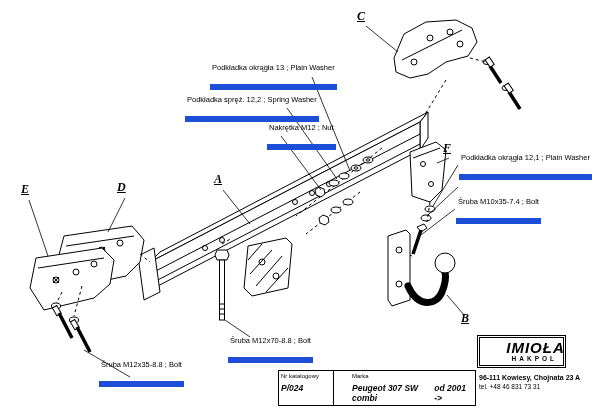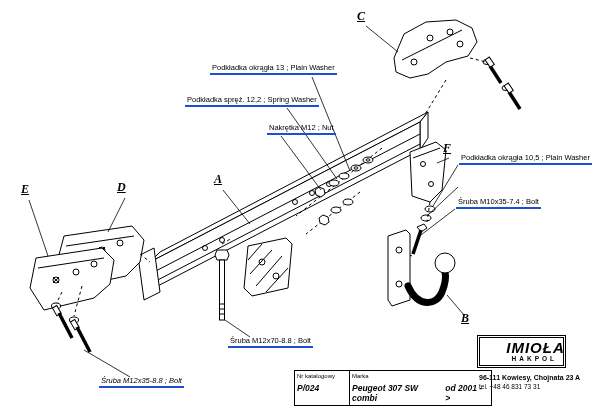--- a/index.html
+++ b/index.html
@@ -3,29 +3,29 @@
 <meta charset="utf-8">
 <style>
   html,body{margin:0;padding:0;background:#fff;}
   .page{
     position:relative;width:600px;height:408px;background:#ffffff;
     font-family:"Liberation Sans",sans-serif;color:#000;overflow:hidden;
   }
   .page svg{position:absolute;left:0;top:0;}
   .callout{
     position:absolute;font-size:7.5px;line-height:9px;white-space:nowrap;
-    border-bottom:2px solid #1d4ed8;padding:0 2px 1px 2px;background:transparent;
+    border-bottom:6px solid #1d4ed8;padding:0 2px 12px 2px;background:transparent;
   }
   .part-letter{
     position:absolute;font-family:"Liberation Serif",serif;font-style:italic;
     font-weight:bold;font-size:12px;line-height:12px;text-decoration:underline;
   }
   .catalog-table{
-    position:absolute;left:294px;top:370px;width:196px;height:34px;
-    display:flex;border:1px solid #000;background:#fff;
+    position:absolute;left:278px;top:370px;width:196px;height:34px;
+    display:flex;border:1px solid #000;background:#fff;gap:16px;
   }
   .catalog-col{display:flex;flex-direction:column;}
   .catalog-col.first{width:54px;border-right:1px solid #000;}
   .catalog-col.second{flex:1;}
   .cell-label{font-size:6px;line-height:8px;padding:1px 2px 0 2px;}
   .cell-value{font-size:8.5px;font-weight:bold;font-style:italic;line-height:10px;padding:3px 2px 0 2px;}
   .brand-row{display:flex;justify-content:space-between;padding-right:4px;}
   .logo-box{
     position:absolute;left:477px;top:335px;width:89px;height:33px;
     border:3px double #000;box-sizing:border-box;background:#fff;
@@ -182,24 +182,24 @@
         <line x1="125" y1="198" x2="108" y2="232"></line>
         <line x1="29" y1="200" x2="48" y2="256"></line>
         <line x1="449" y1="158" x2="437" y2="163"></line>
       </g>
     </g>
   </svg>
 
   <div class="callout" style="left:210px;top:63px;">Podkładka okrągła 13 ; Plain Washer</div>
   <div class="callout" style="left:185px;top:95px;">Podkładka spręż. 12,2 ; Spring Washer</div>
   <div class="callout" style="left:226px;top:123px;margin-left:41px;">Nakrętka  M12 ; Nut</div>
-  <div class="callout" style="left:459px;top:153px;">Podkładka okrągła 10,5 ; Plain Washer</div>
+  <div class="callout" style="left:459px;top:153px;">Podkładka okrągła 12,1 ; Plain Washer</div>
   <div class="callout" style="left:456px;top:197px;">Śruba M10x35-7.4  ;  Bolt</div>
   <div class="callout" style="left:228px;top:336px;">Śruba M12x70-8.8  ;  Bolt</div>
-  <div class="callout" style="left:99px;top:376px;font-style:italic;">Śruba M12x35-8.8  ;  Bolt</div>
+  <div class="callout" style="left:99px;top:360px;">Śruba M12x35-8.8  ;  Bolt</div>
 
   <div class="part-letter" style="left:214px;top:173px;">A</div>
   <div class="part-letter" style="left:461px;top:312px;">B</div>
   <div class="part-letter" style="left:357px;top:10px;">C</div>
   <div class="part-letter" style="left:117px;top:181px;">D</div>
   <div class="part-letter" style="left:21px;top:183px;">E</div>
   <div class="part-letter" style="left:443px;top:142px;">F</div>
 
   <div class="catalog-table">
     <div class="catalog-col first">

